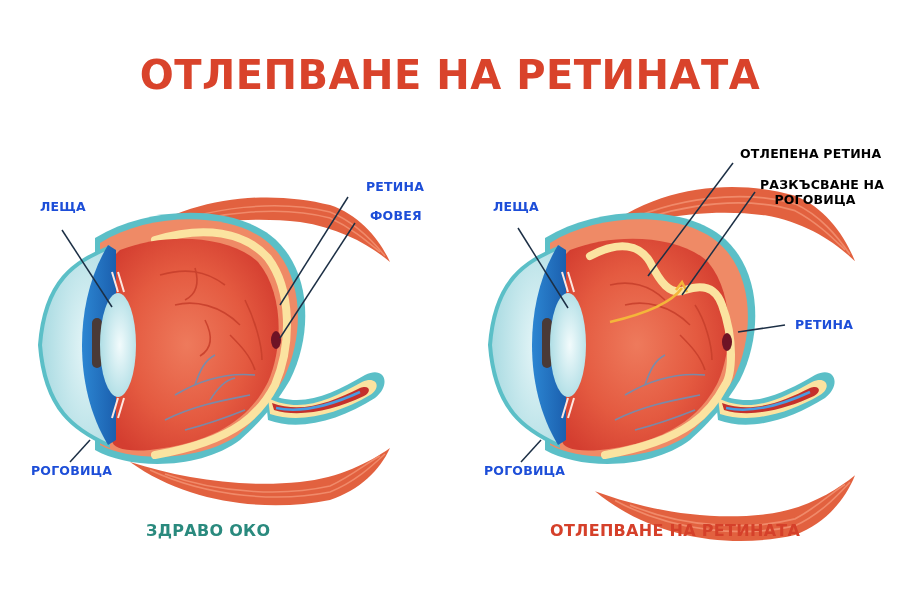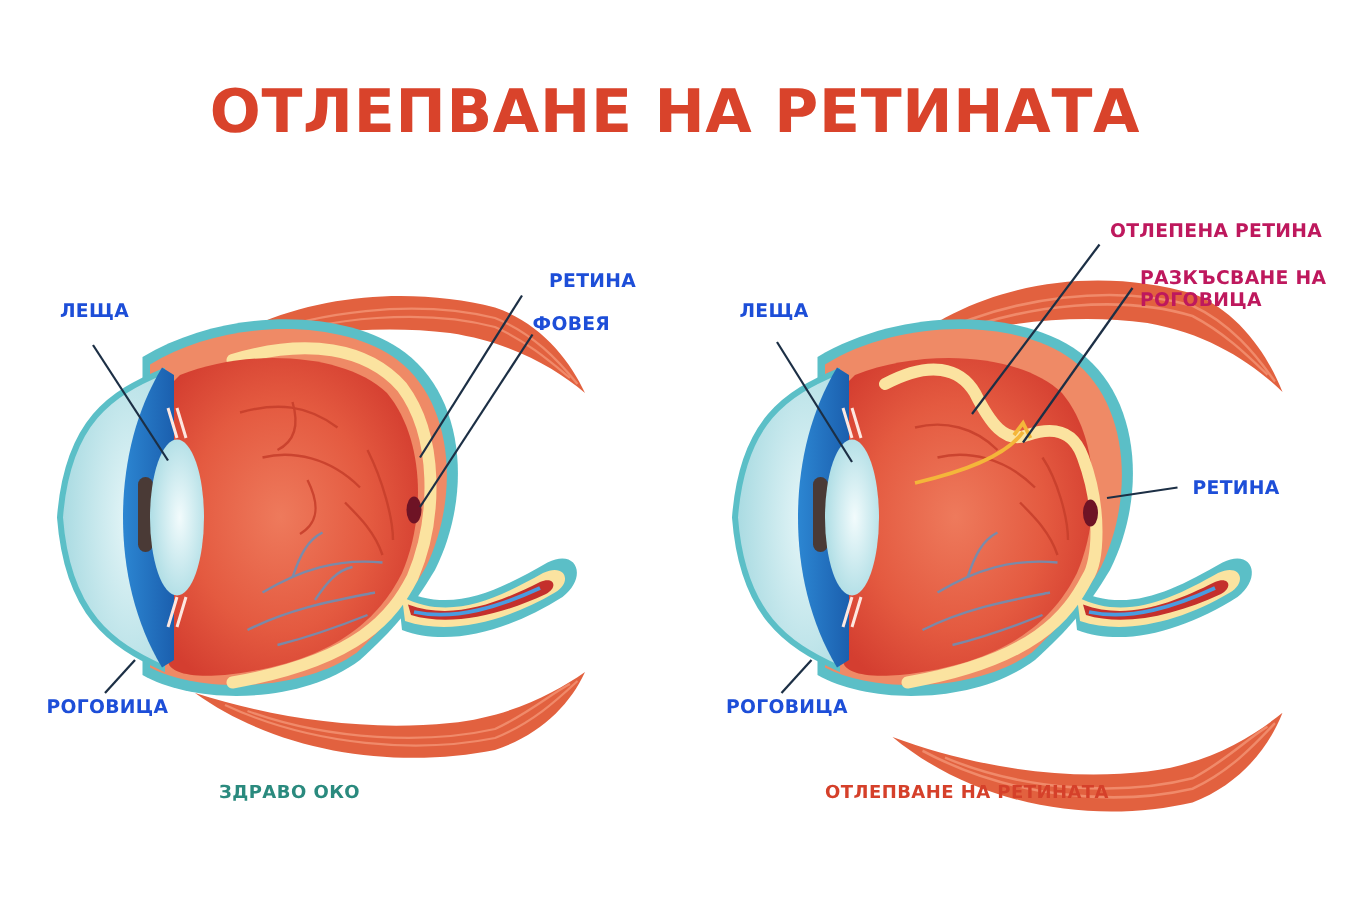--- a/index.html
+++ b/index.html
@@ -6,25 +6,25 @@
   body { width: 900px; height: 600px; position: relative; overflow: hidden; font-family: "DejaVu Sans", "Liberation Sans", sans-serif; }
   .title {
     position: absolute; left: 0; top: 52px; width: 900px; text-align: center;
     font-family: "DejaVu Sans", sans-serif; font-weight: bold; font-size: 40px;
     color: #d9432b; letter-spacing: 0.5px;
   }
   .lbl {
     position: absolute; font-family: "DejaVu Sans", sans-serif; font-weight: bold;
     font-size: 12.5px; color: #1d4ed8; white-space: nowrap; letter-spacing: 0.2px;
   }
-  .lbl.red { color: #be185d; }
-  .lbl.center { text-align: left; }
+  .lbl.red { color: #000000; }
+  .lbl.center { text-align: center; }
   .caption {
     position: absolute; font-family: "DejaVu Sans", sans-serif; font-weight: bold;
-    font-size: 12px; white-space: nowrap; letter-spacing: 0.3px;
+    font-size: 16px; white-space: nowrap; letter-spacing: 0.3px;
   }
   svg.diagram { position: absolute; left: 0; top: 0; }
 </style>
 </head>
 <body>
 
 <div class="title">ОТЛЕПВАНЕ НА РЕТИНАТА</div>
 
 <svg class="diagram" width="900" height="600" viewBox="0 0 900 600" xmlns="http://www.w3.org/2000/svg">
   <defs>
@@ -150,21 +150,21 @@
     <line x1="541" y1="440" x2="521" y2="462"></line>
     <line x1="733" y1="163" x2="648" y2="276"></line>
     <line x1="755" y1="192" x2="682" y2="295"></line>
     <line x1="785" y1="325" x2="738" y2="332"></line>
   </g>
 </svg>
 
 <div class="lbl" style="left:40px;top:199px;">ЛЕЩА</div>
 <div class="lbl" style="left:31px;top:463px;">РОГОВИЦА</div>
 <div class="lbl" style="left:366px;top:179px;">РЕТИНА</div>
-<div class="lbl" style="left:355px;top:208px;">ФОВЕЯ</div>
+<div class="lbl" style="left:370px;top:208px;">ФОВЕЯ</div>
 <div class="caption" style="left:146px;top:521px;color:#2a8a7e;">ЗДРАВО ОКО</div>
 
 <div class="lbl" style="left:493px;top:199px;">ЛЕЩА</div>
 <div class="lbl" style="left:484px;top:463px;">РОГОВИЦА</div>
 <div class="lbl" style="left:795px;top:317px;">РЕТИНА</div>
 <div class="lbl red" style="left:740px;top:146px;">ОТЛЕПЕНА РЕТИНА</div>
 <div class="lbl red center" style="left:760px;top:177px;width:110px;">
   <div>РАЗКЪСВАНЕ НА</div>
   <div>РОГОВИЦА</div>
 </div>

